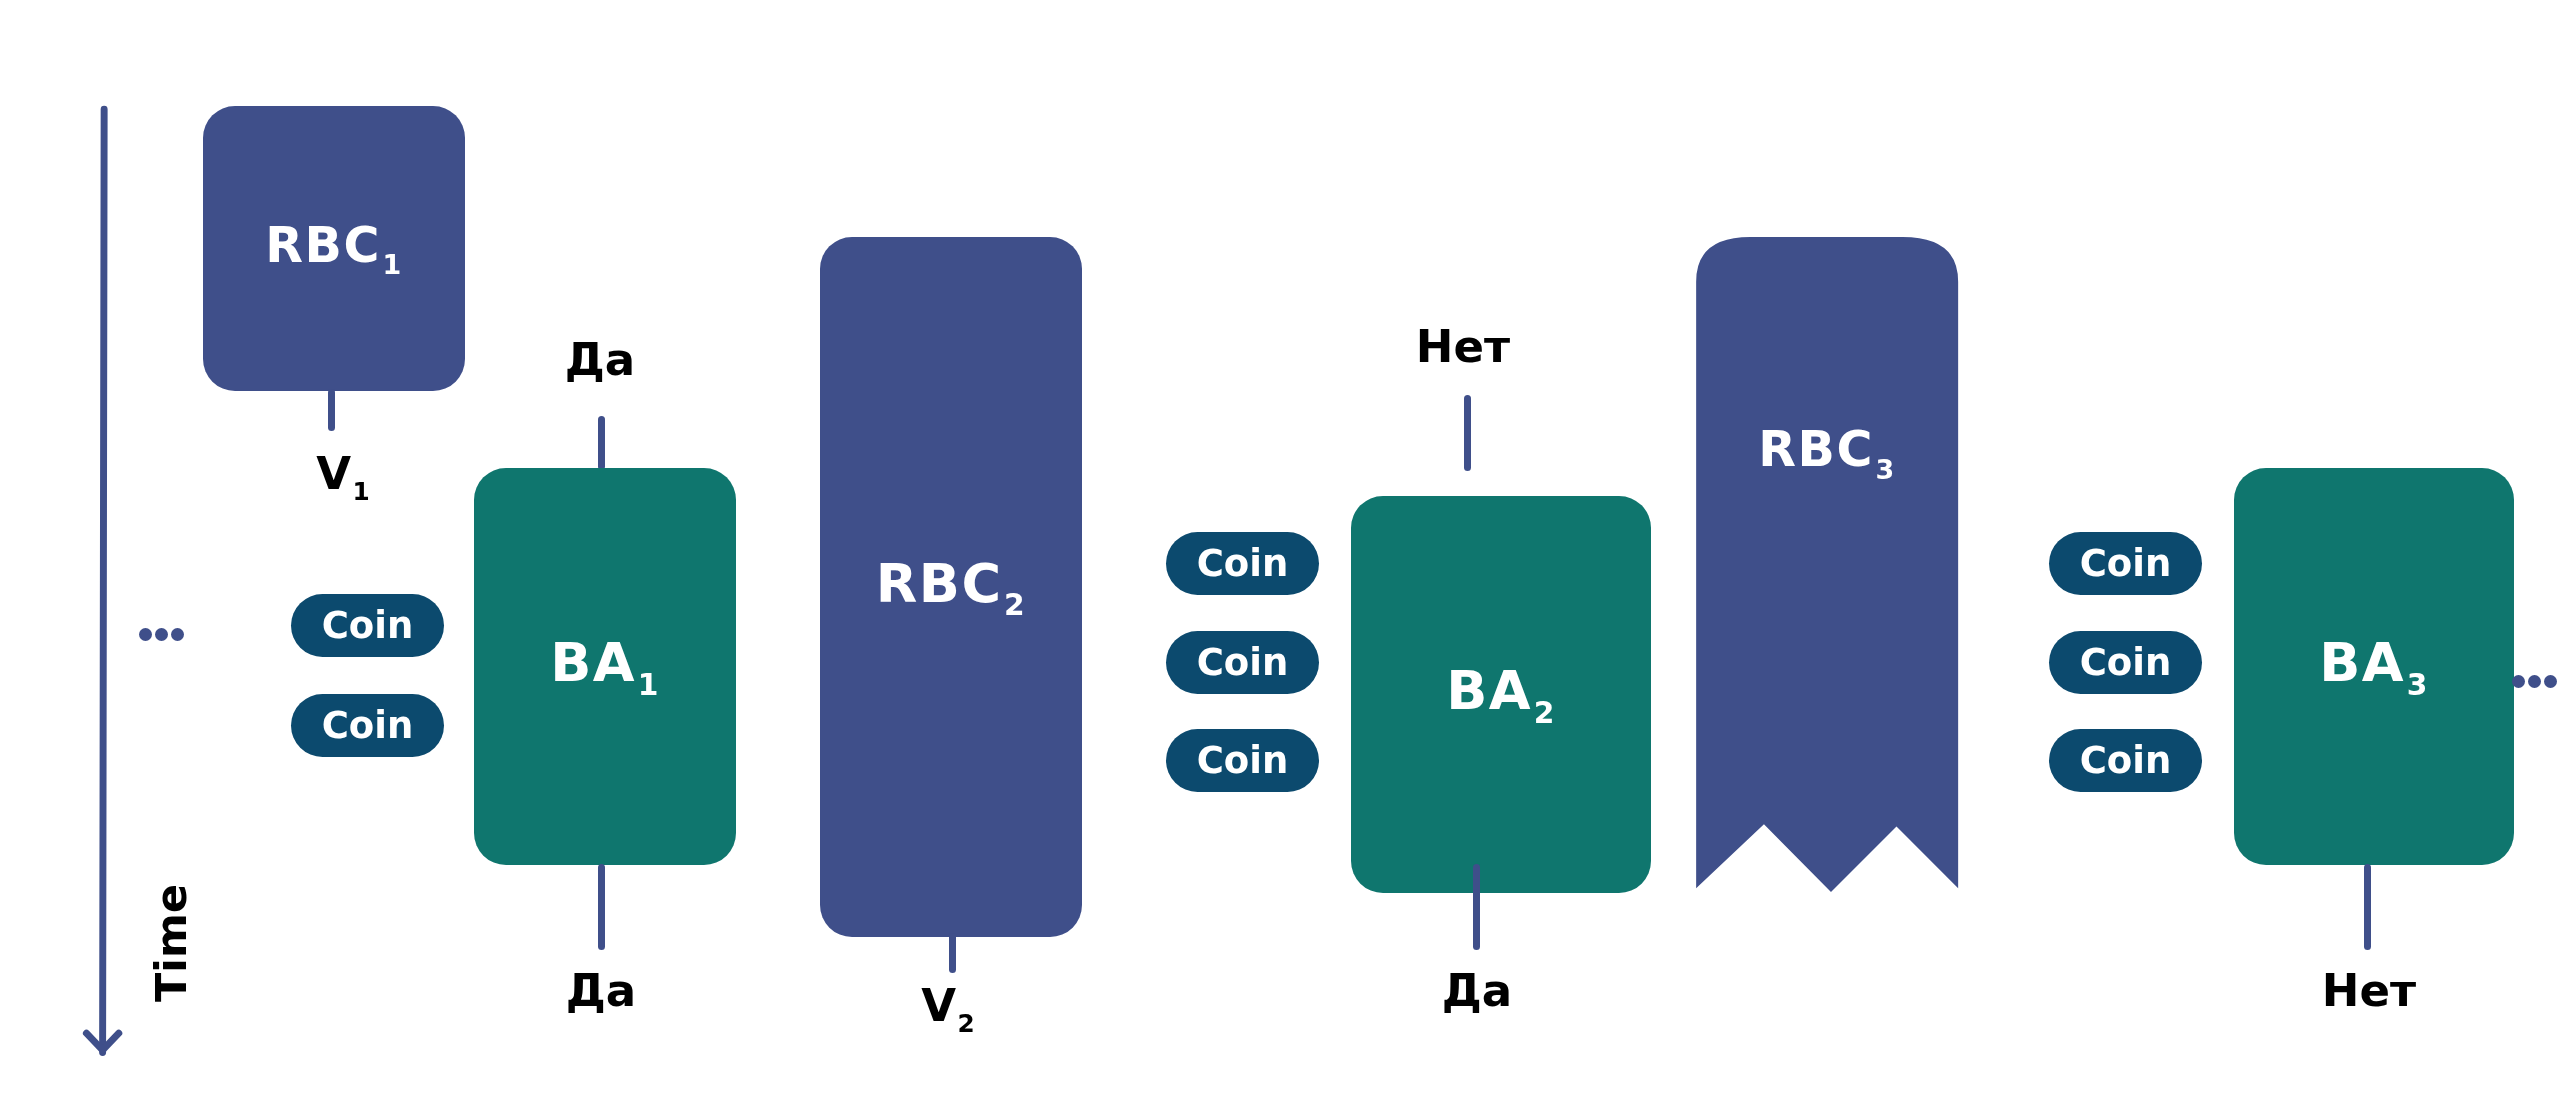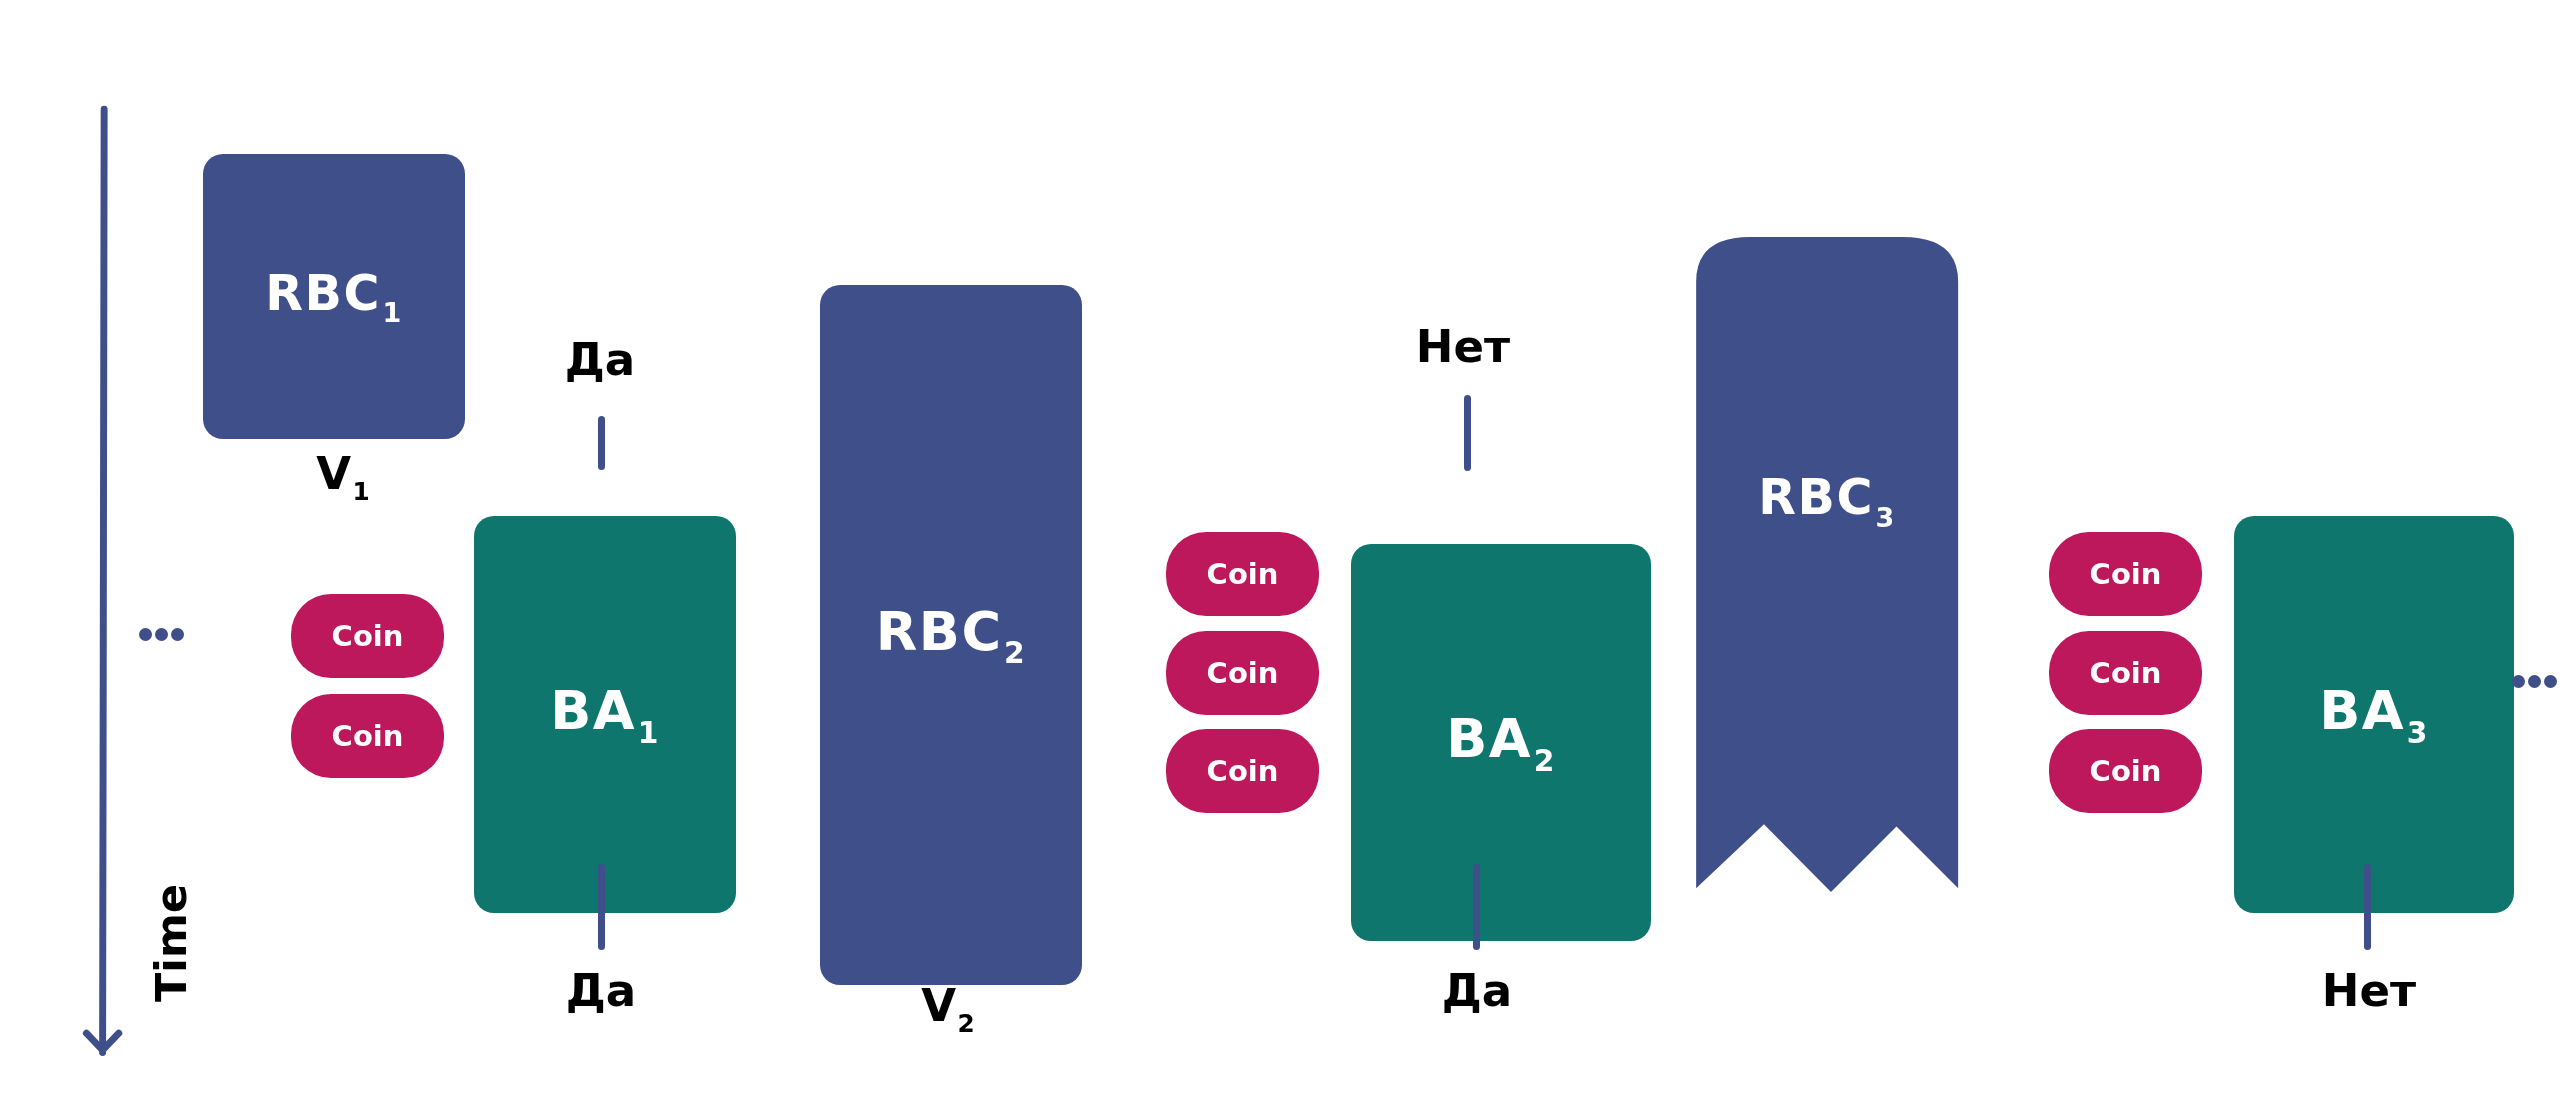--- a/index.html
+++ b/index.html
@@ -2,26 +2,26 @@
 <html style="font-size:12.3px"><head>
 <meta charset="utf-8">
 <style>
   html, body { margin: 0; padding: 0; background: #ffffff; }
   body { width: 2576px; height: 1116px; position: relative; overflow: hidden;
          font-family: "DejaVu Sans", sans-serif; }
   .abs { position: absolute; }
   .dark { background: #3f4f8a; }
   .light { background: #0f766e; }
   .box { position: absolute; display: flex; align-items: center; justify-content: center;
-         color: #ffffff; font-weight: bold; border-radius: 20px; margin-top: 48px; }
+         color: #ffffff; font-weight: bold; border-radius: 32px; }
   .box .lbl { font-size: 54px; letter-spacing: 1.5px; }
   .box.small .lbl { font-size: 49px; }
   .box sub, .txt sub { font-size: 0.55em; vertical-align: -0.45em; margin-left: 1.5px; }
-  .coin { position: absolute; width: 153px; height: 84px; border-radius: 40px; background: #be185d;
-          color: #ffffff; font-weight: bold; font-size: 29px; display: flex; align-items: center;
+  .coin { position: absolute; width: 153px; height: 63px; border-radius: 40px; background: #0c4a6e;
+          color: #ffffff; font-weight: bold; font-size: 37px; display: flex; align-items: center;
           justify-content: center; }
   .stem { position: absolute; width: 7px; background: #3f4f8a; border-radius: 3.9px; }
   .txt { position: absolute; color: #000000; font-weight: bold; font-size: 45px; transform: translateX(-50%);
          white-space: nowrap; }
   .dots { position: absolute; display: flex; gap: 3.1px; }
   .dots span { width: 13px; height: 13px; border-radius: 50%; background: #3f4f8a; display: block; }
   .time-label { position: absolute; left: 146px; top: 1002px; transform-origin: left top;
                 transform: rotate(-90deg); font-weight: bold; font-size: 43px; color: #000; }
 </style>
 </head>

